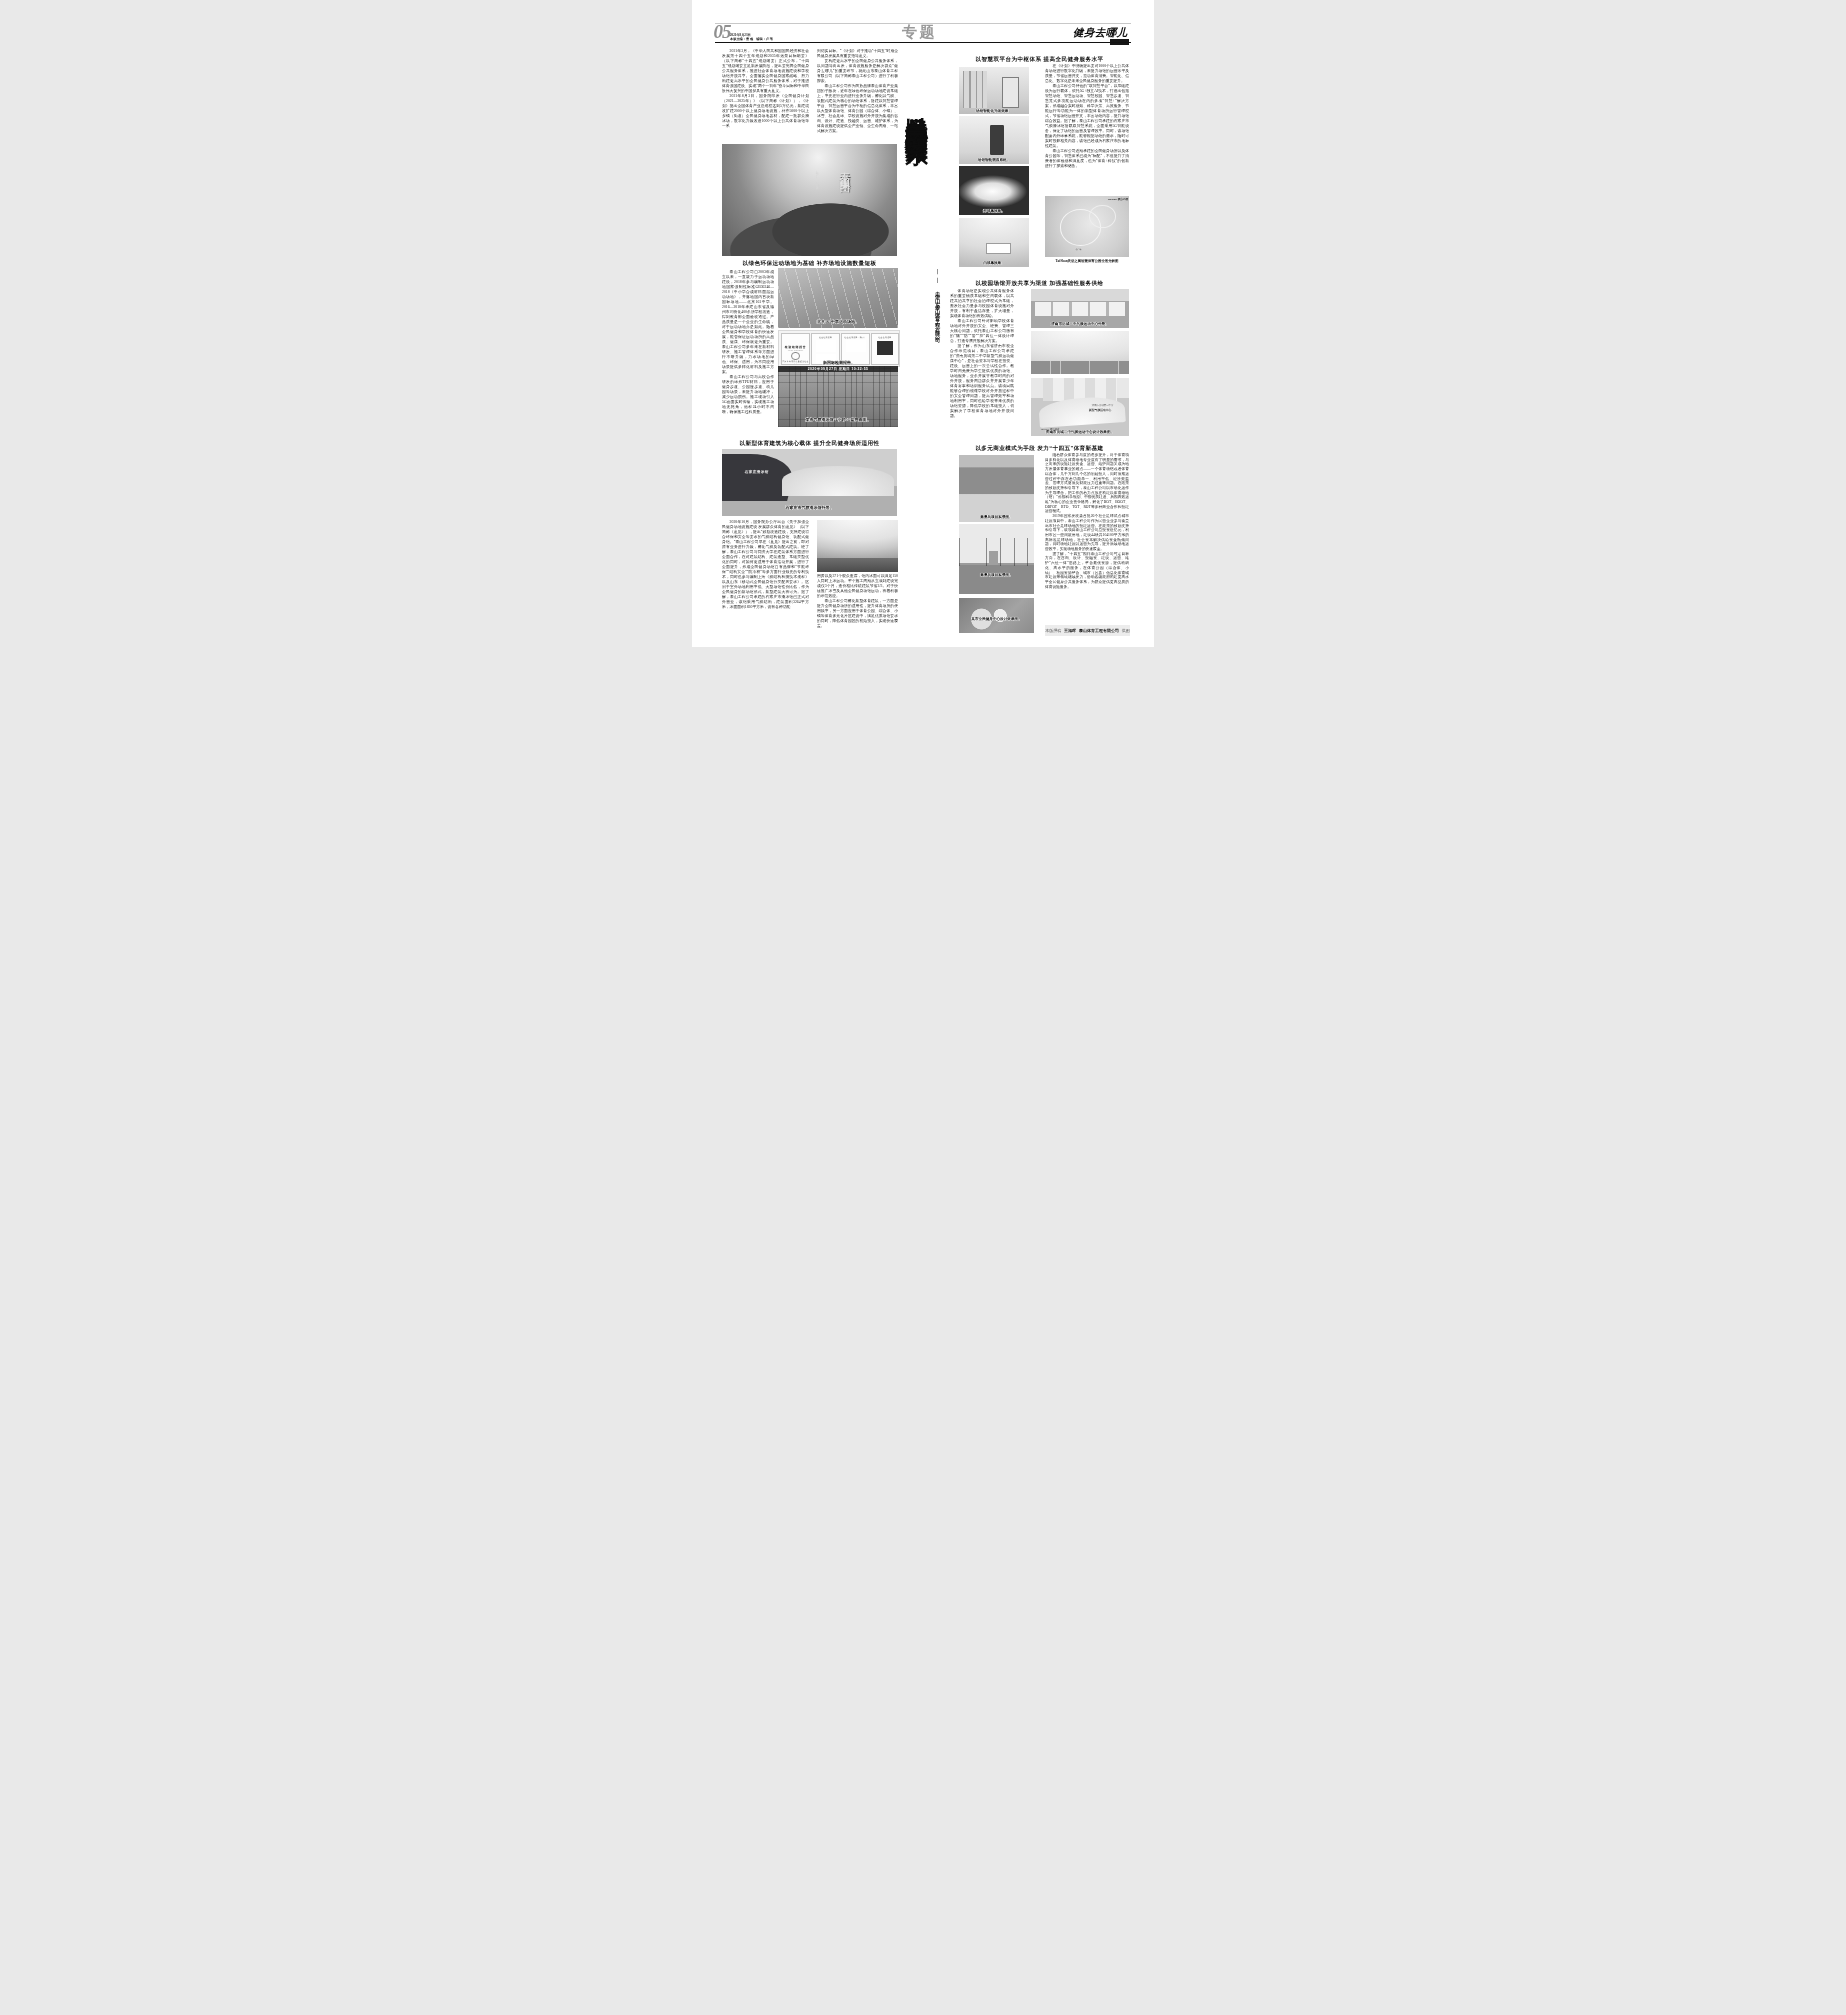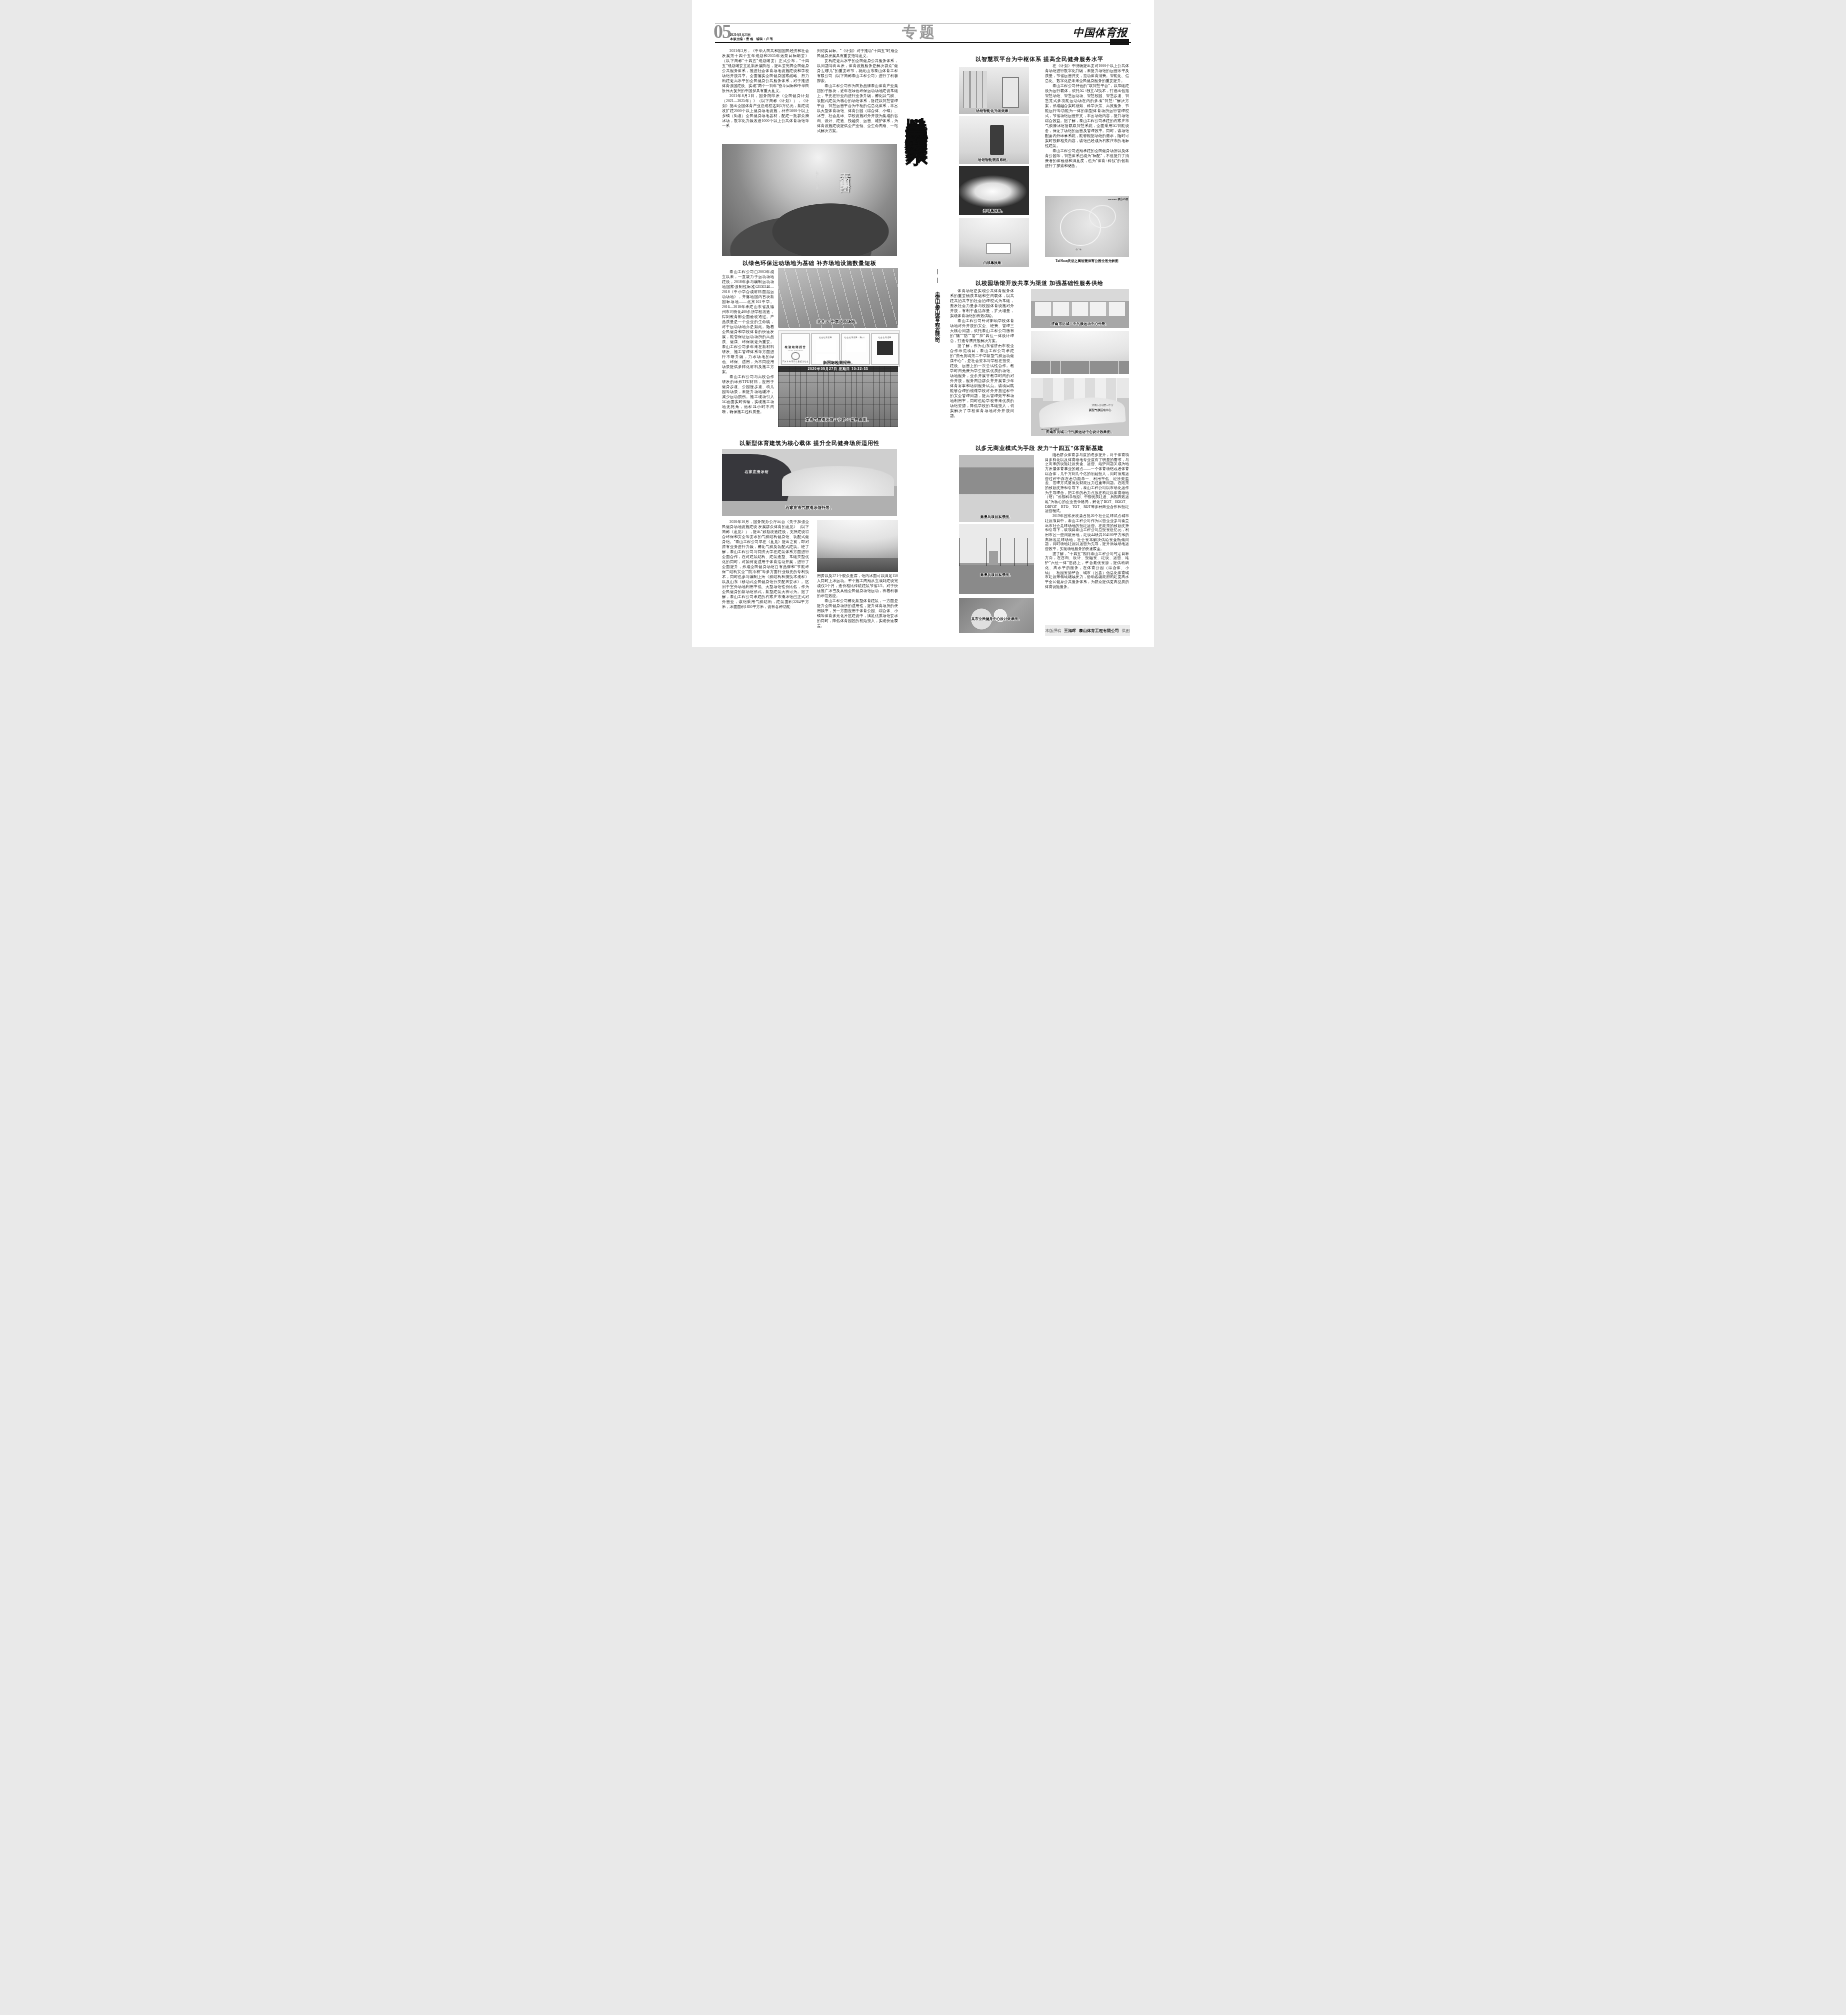--- a/index.html
+++ b/index.html
@@ -2,21 +2,21 @@
 <html style="font-size:6.4px"><head>
 <meta charset="utf-8">
 <style>
   html,body{margin:0;padding:0;background:#e9e9e9;}
   .page{position:relative;width:462px;height:647px;margin:0 auto;background:#fff;
         font-family:"Liberation Serif","DejaVu Serif",serif;color:#1a1a1a;overflow:hidden;}
   .abs{position:absolute;}
   
   .rule-thin{left:23px;top:23.4px;width:416px;height:0.4px;background:#c8c8c8;}
   .rule-thick{left:23px;top:42px;width:416px;height:1.2px;background:#121212;}
-  .pagenum{left:21.4px;top:22px;font-size:19px;line-height:1;font-weight:700;color:#8f8f8f;letter-spacing:-0.8px;}
+  .pagenum{left:21.4px;top:22px;font-size:19px;line-height:1;font-style:italic;font-weight:700;color:#8f8f8f;letter-spacing:-0.8px;}
   .hdate{left:38px;top:33px;font-size:3.2px;font-weight:700;}
   .heditors{left:38px;top:37px;font-size:3.2px;font-weight:700;}
   .topic{left:210px;top:25px;font-size:15px;line-height:1;color:#9a9a9a;font-weight:700;letter-spacing:2.4px;}
   .masthead{left:381px;top:26.6px;font-size:10.5px;line-height:1.1;font-weight:900;font-style:italic;letter-spacing:0.4px;color:#101010;}
   .seal{left:418px;top:39px;width:19.3px;height:6.4px;background:#161616;}
   
   .col{position:absolute;font-size:3.8px;line-height:5px;text-align:justify;overflow:hidden;}
   .col p{margin:0;text-indent:2em;}
   .col p.noindent{text-indent:0;}
   .col.tight{font-size:3.7px;line-height:4.7px;}
@@ -108,21 +108,21 @@
 </head>
 <body>
 
 <div class="page">
 
   <div class="abs rule-thin"></div>
   <div class="abs pagenum">05</div>
   <div class="abs hdate">2021年8月23日</div>
   <div class="abs heditors">本版主编：曹 彧　编辑：卢 苇</div>
   <div class="abs topic">专题</div>
-  <div class="abs masthead">中国体育报</div>
+  <div class="abs masthead">健身去哪儿</div>
   <div class="abs seal"></div>
   <div class="abs rule-thick"></div>
 
   <div class="col" style="left:30px;top:49px;width:87px;height:94px;">
     <p>2021年3月，《中华人民共和国国民经济和社会发展第十四个五年规划和2035年远景目标纲要》（以下简称“十四五”规划纲要）正式公布，“十四五”规划纲要立足新发展阶段，提出要完善全民健身公共服务体系，推进社会体育场地设施建设和学校场馆开放共享。全面落实全民健身国家战略、努力构建更高水平的全民健身公共服务体系，对于推进体育强国建设、实现“两个一百年”奋斗目标和中华民族伟大复兴的中国梦具有重大意义。</p>
     <p>2021年8月3日，国务院印发《全民健身计划（2021—2025年）》（以下简称《计划》），《计划》提出全国体育产业总规模达到5万亿元，新建或改扩建2000个以上健身场地设施，补齐5000个以上乡镇（街道）全民健身场地器材，配建一批群众滑冰场，数字化升级改造1000个以上公共体育场馆等一系</p>
   </div>
   <div class="col" style="left:125px;top:49px;width:81px;height:94px;">
     <p class="noindent">列切实目标。”《计划》对于推动“十四五”时期全民健身发展具有重要指导意义。</p>
     <p>要构建更高水平的全民健身公共服务体系，以问题导向出发，体育设施服务是解决群众“健身去哪儿”的重要环节，就此山东泰山体育工程有限公司（以下简称泰山工程公司）进行了积极探索。</p>

